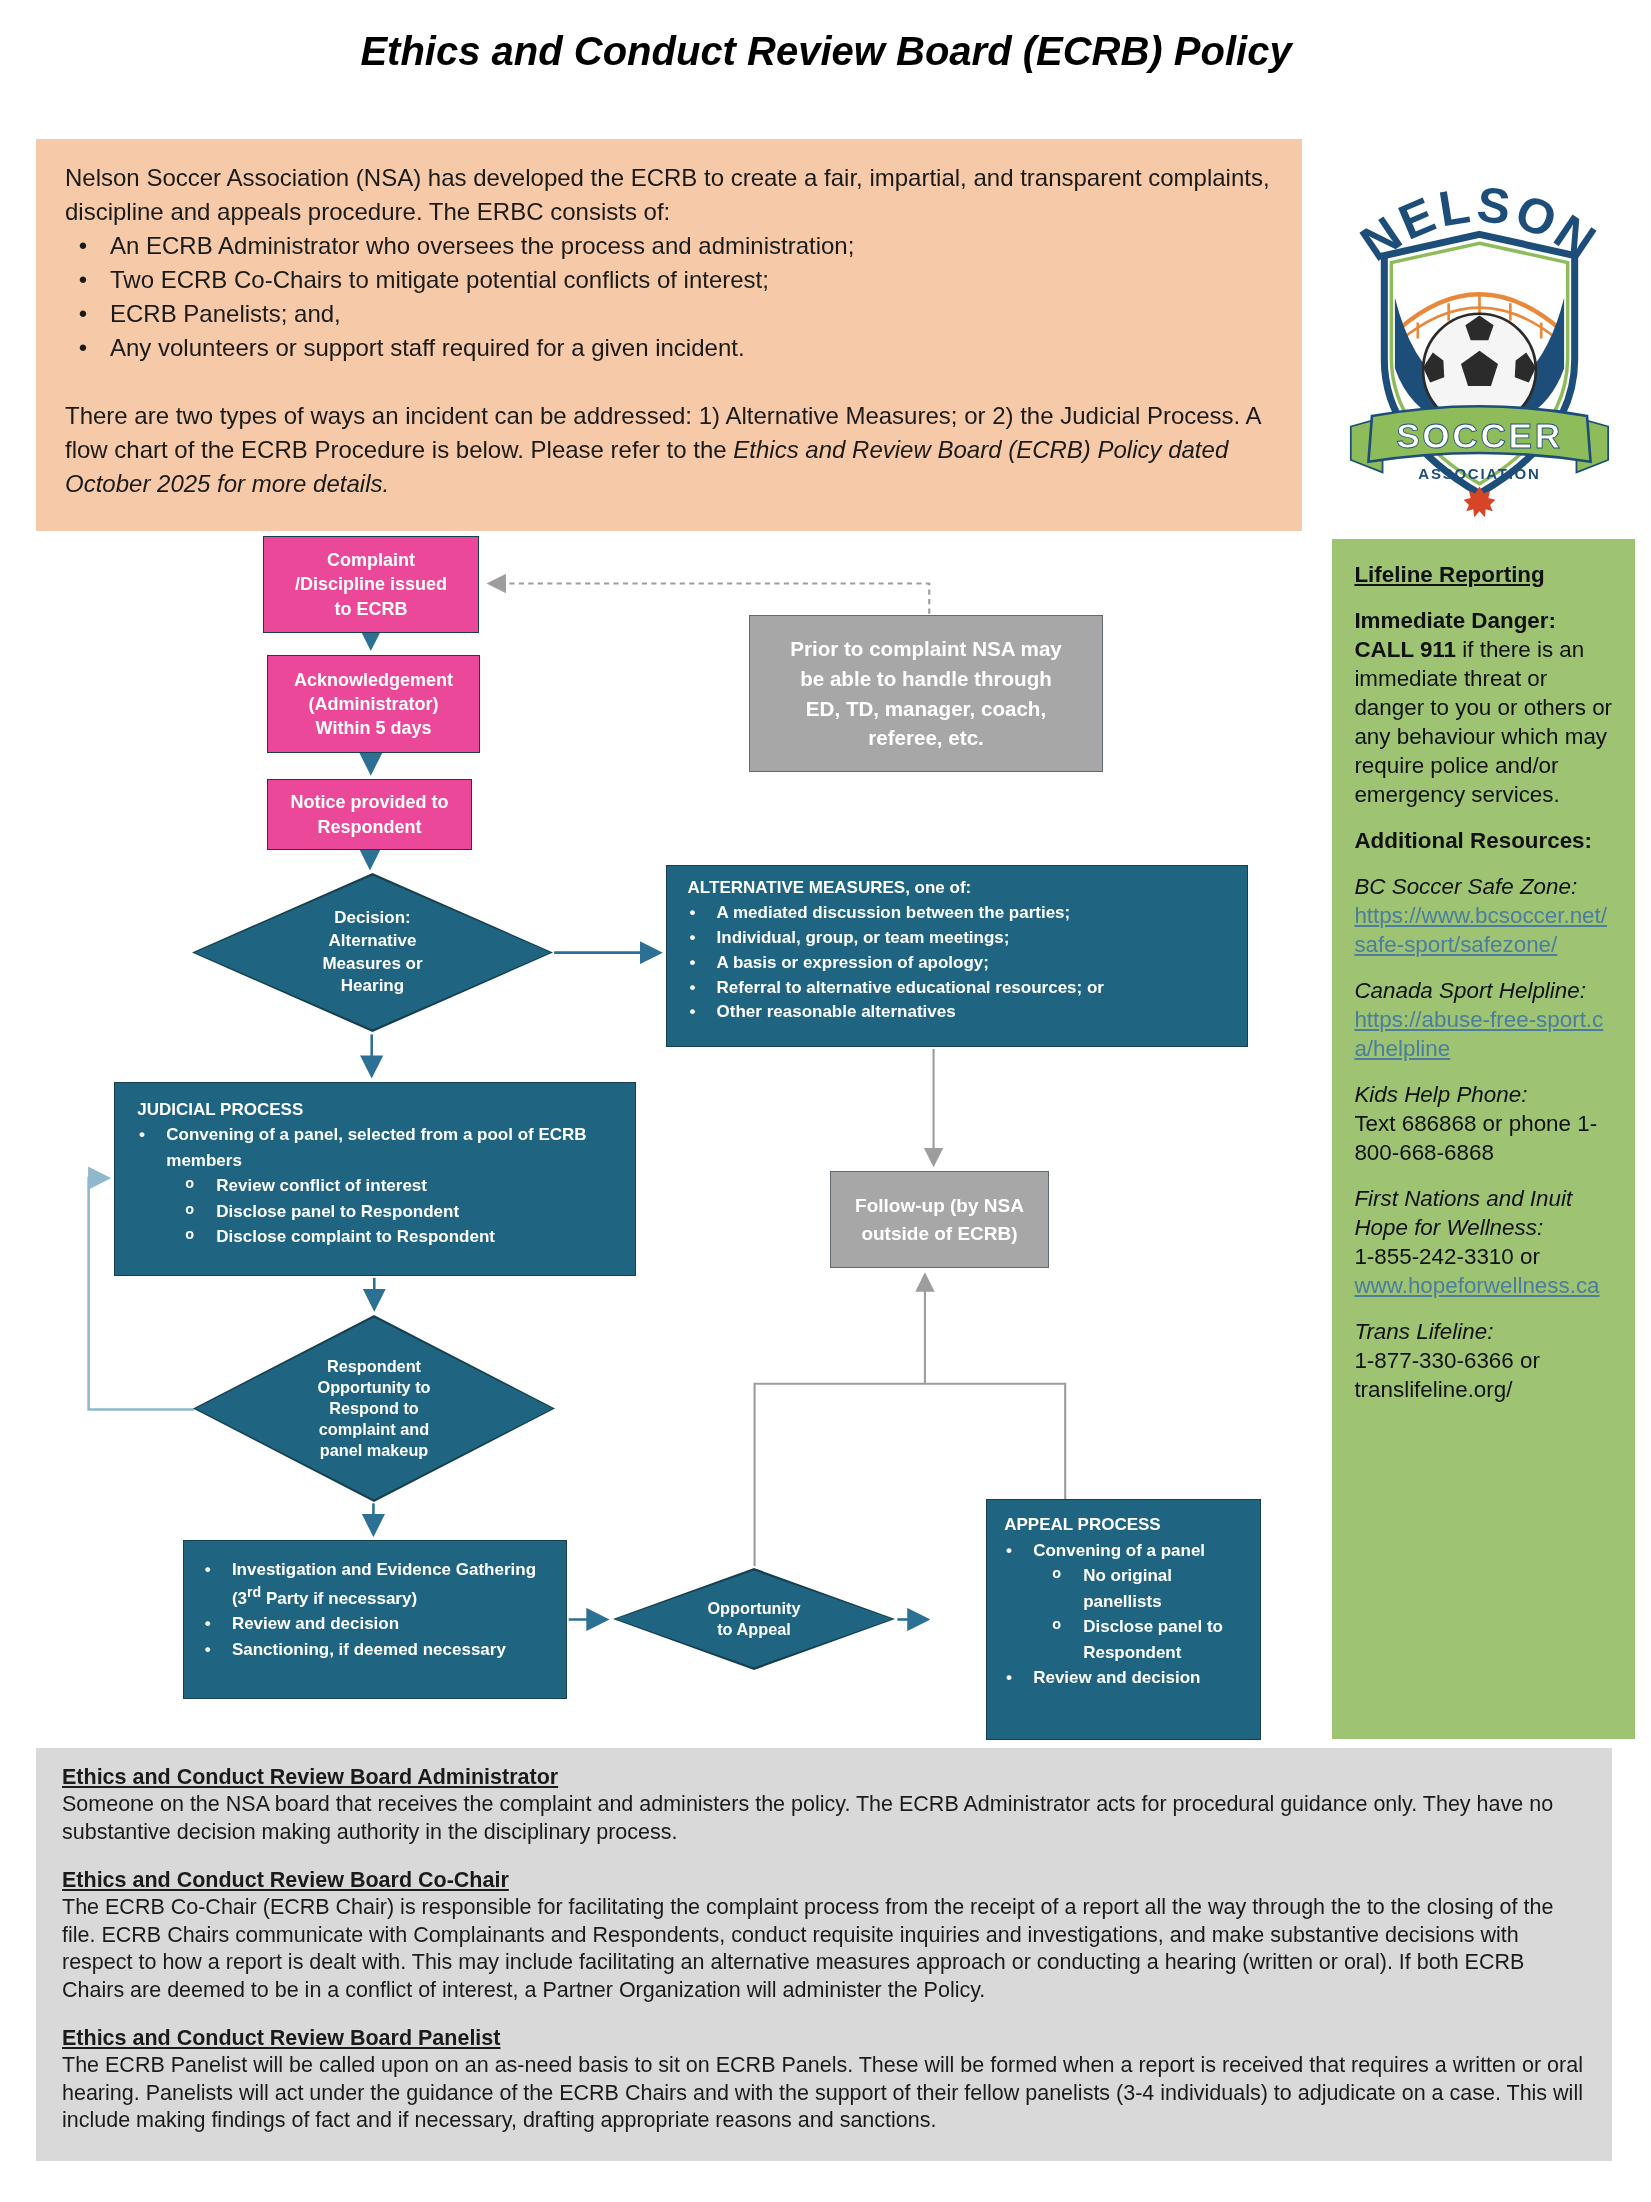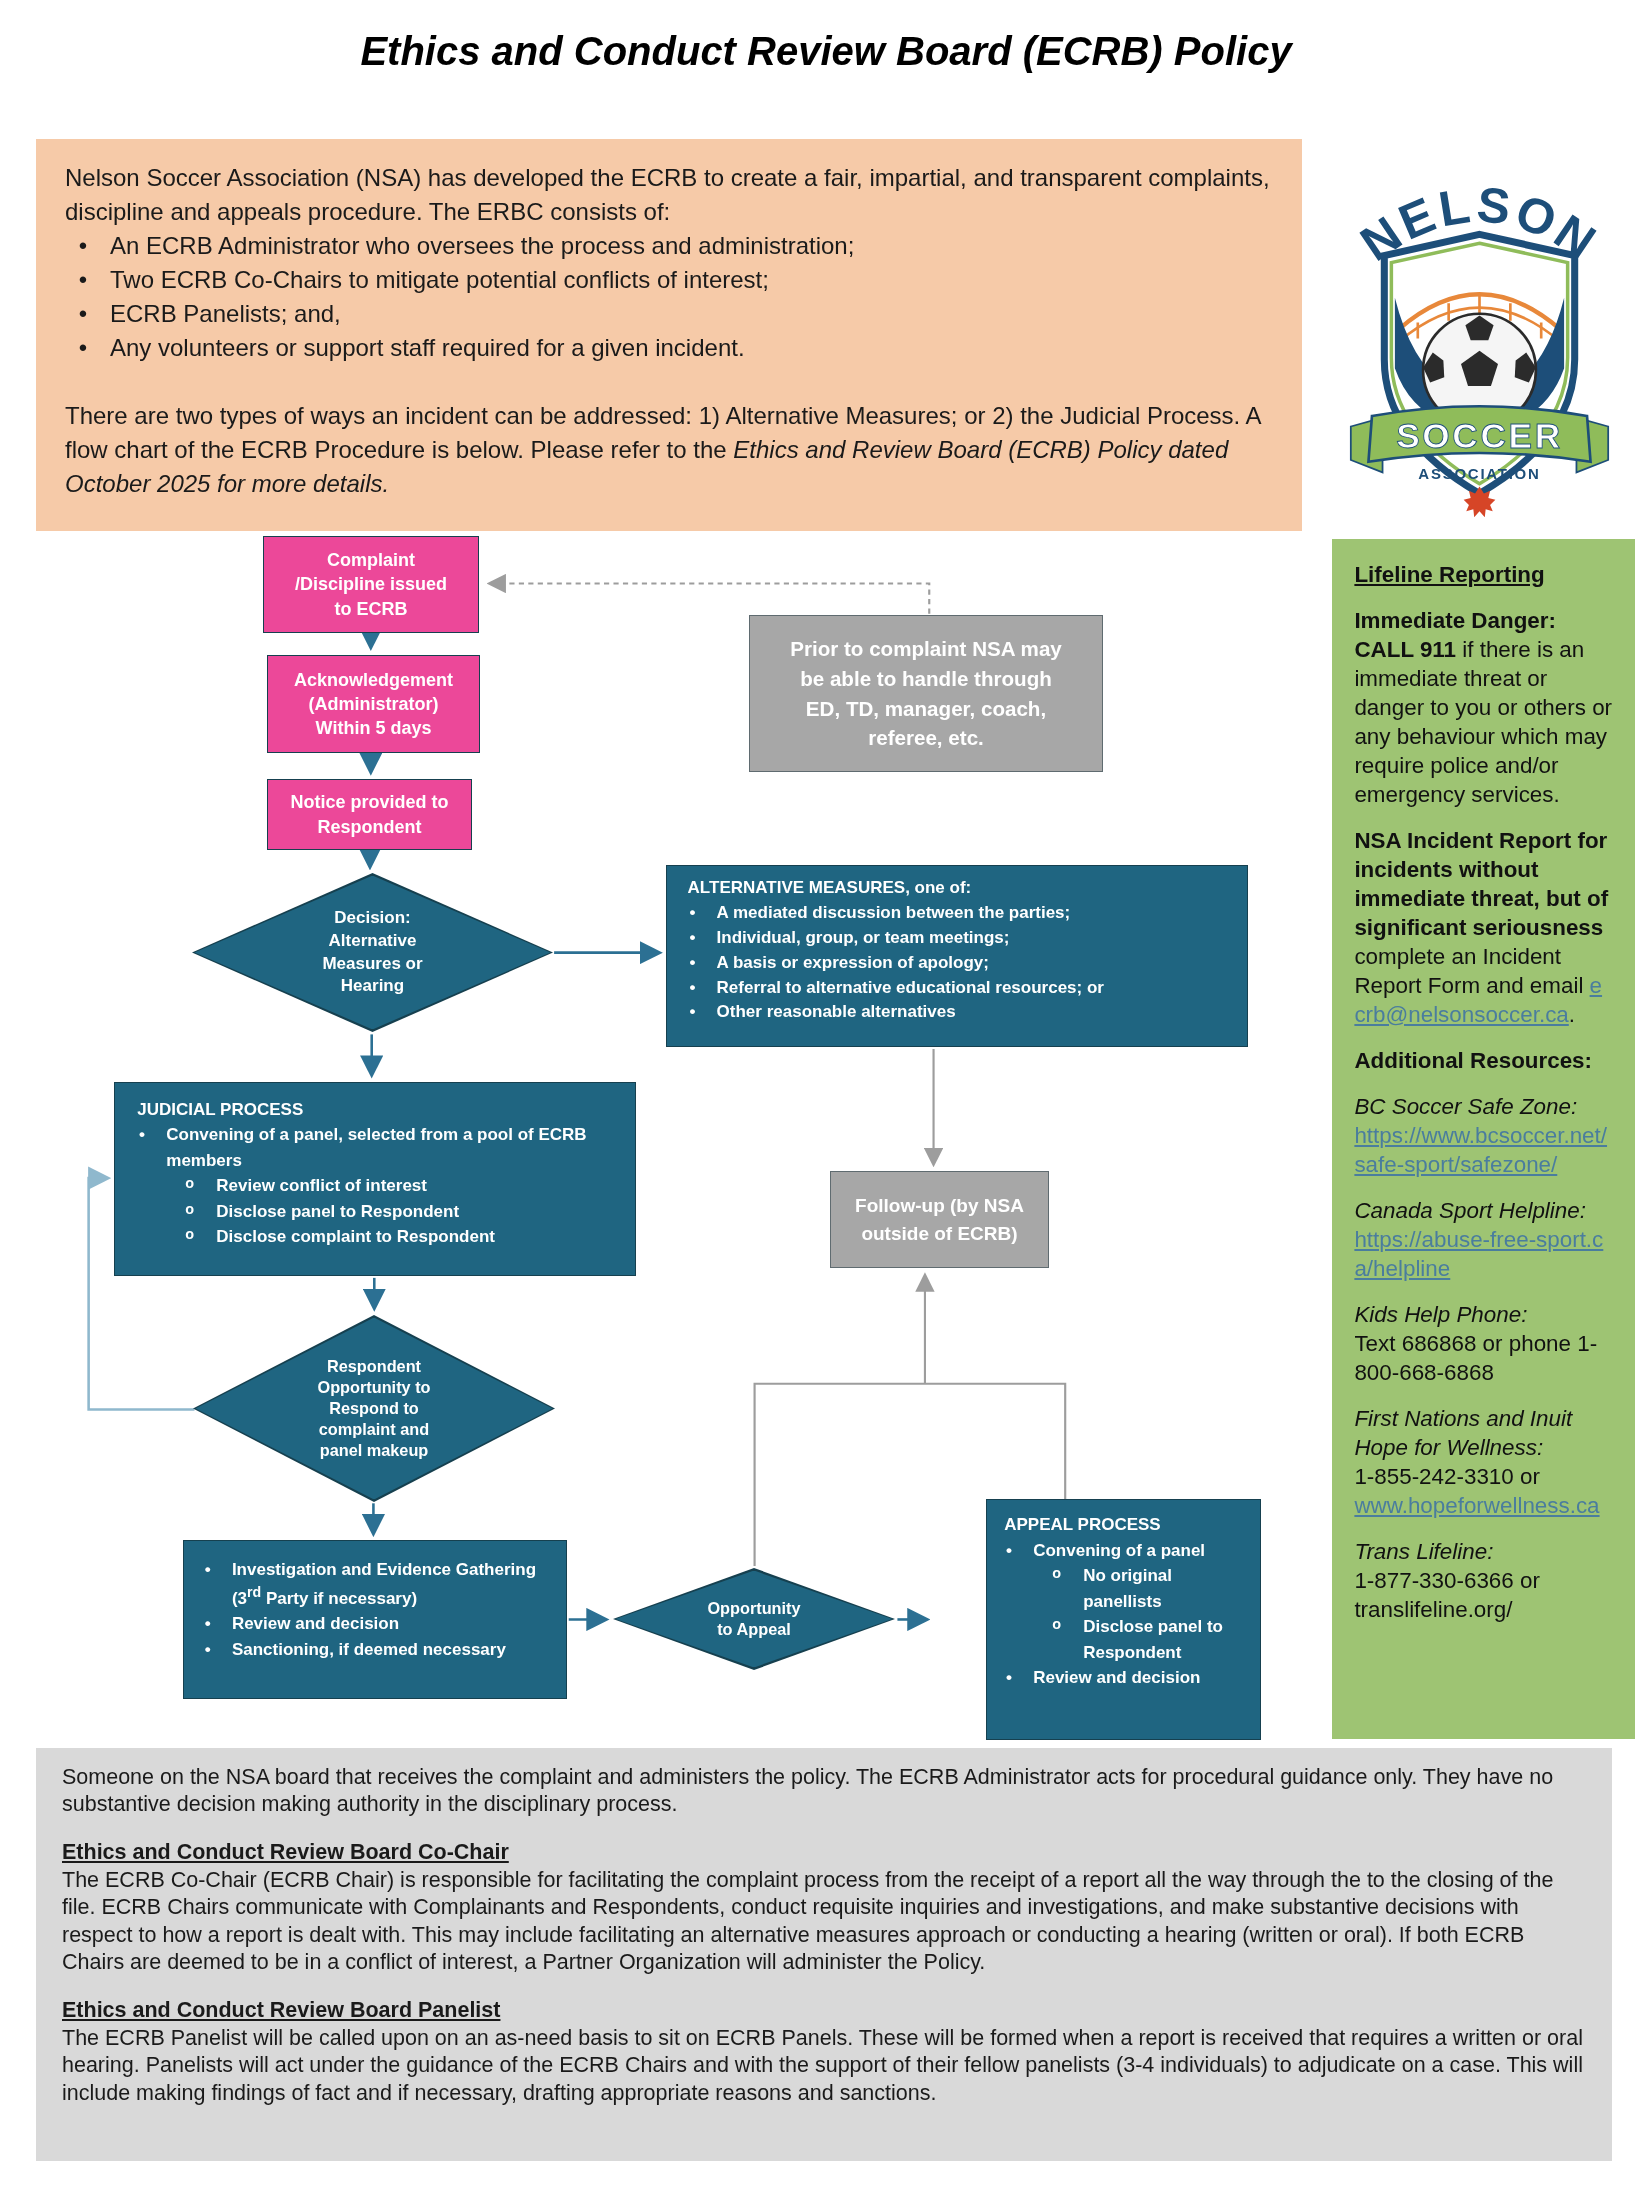--- a/index.html
+++ b/index.html
@@ -206,21 +206,20 @@
       <li class="b">Convening of a panel</li>
       <li class="o">No original panellists</li>
       <li class="o">Disclose panel to Respondent</li>
       <li class="b">Review and decision</li>
     </ul>
   </div>
 
   <div class="sidebar">
     <div class="sect sb-h">Lifeline Reporting</div>
     <div class="sect"><span class="sb-b">Immediate Danger: CALL 911</span><span> if there is an immediate threat or danger to you or others or any behaviour which may require police and/or emergency services.</span></div>
-    <div class="sect"><span class="sb-b">NSA Incident Report for incidents without immediate threat, but of significant seriousness</span><span> complete an Incident Report Form and email </span><a class="sb-link" href="#">ecrb@nelsonsoccer.ca</a><span>.</span></div>
     <div class="sect sb-b">Additional Resources:</div>
     <div class="sect">
       <div class="res-label">BC Soccer Safe Zone:</div>
       <a class="sb-link" href="#">https://www.bcsoccer.net/safe-sport/safezone/</a>
     </div>
     <div class="sect">
       <div class="res-label">Canada Sport Helpline:</div>
       <a class="sb-link" href="#">https://abuse-free-sport.ca/helpline</a>
     </div>
     <div class="sect">
@@ -232,20 +231,21 @@
       <div>1-855-242-3310 or</div>
       <a class="sb-link" href="#">www.hopeforwellness.ca</a>
     </div>
     <div class="sect">
       <div class="res-label">Trans Lifeline:</div>
       <div>1-877-330-6366 or translifeline.org/</div>
     </div>
   </div>
 
   <div class="defs">
+    <div class="def-h">Ethics and Conduct Review Board Administrator</div>
     <div>Someone on the NSA board that receives the complaint and administers the policy. The ECRB Administrator acts for procedural guidance only. They have no substantive decision making authority in the disciplinary process.</div>
     <div class="def-h">Ethics and Conduct Review Board Co-Chair</div>
     <div>The ECRB Co-Chair (ECRB Chair) is responsible for facilitating the complaint process from the receipt of a report all the way through the to the closing of the file. ECRB Chairs communicate with Complainants and Respondents, conduct requisite inquiries and investigations, and make substantive decisions with respect to how a report is dealt with. This may include facilitating an alternative measures approach or conducting a hearing (written or oral). If both ECRB Chairs are deemed to be in a conflict of interest, a Partner Organization will administer the Policy.</div>
     <div class="def-h">Ethics and Conduct Review Board Panelist</div>
     <div>The ECRB Panelist will be called upon on an as-need basis to sit on ECRB Panels. These will be formed when a report is received that requires a written or oral hearing. Panelists will act under the guidance of the ECRB Chairs and with the support of their fellow panelists (3-4 individuals) to adjudicate on a case. This will include making findings of fact and if necessary, drafting appropriate reasons and sanctions.</div>
   </div>
 
 </div>
 
 

